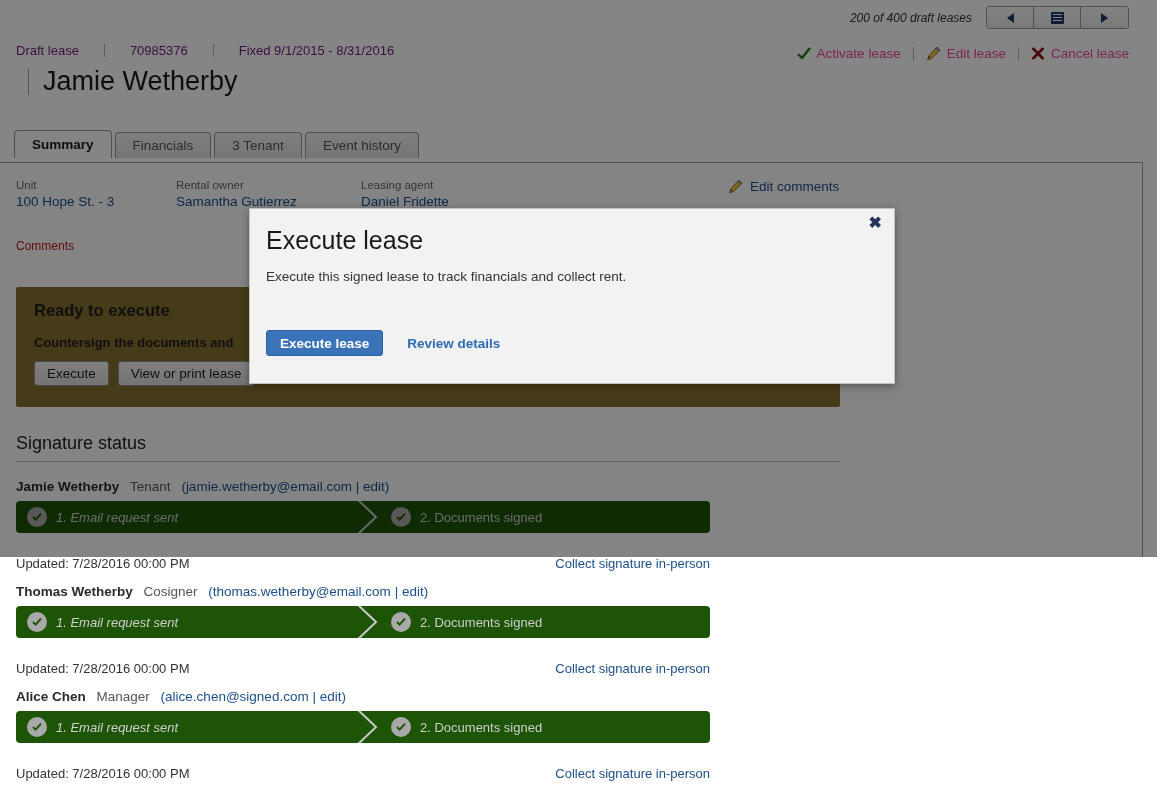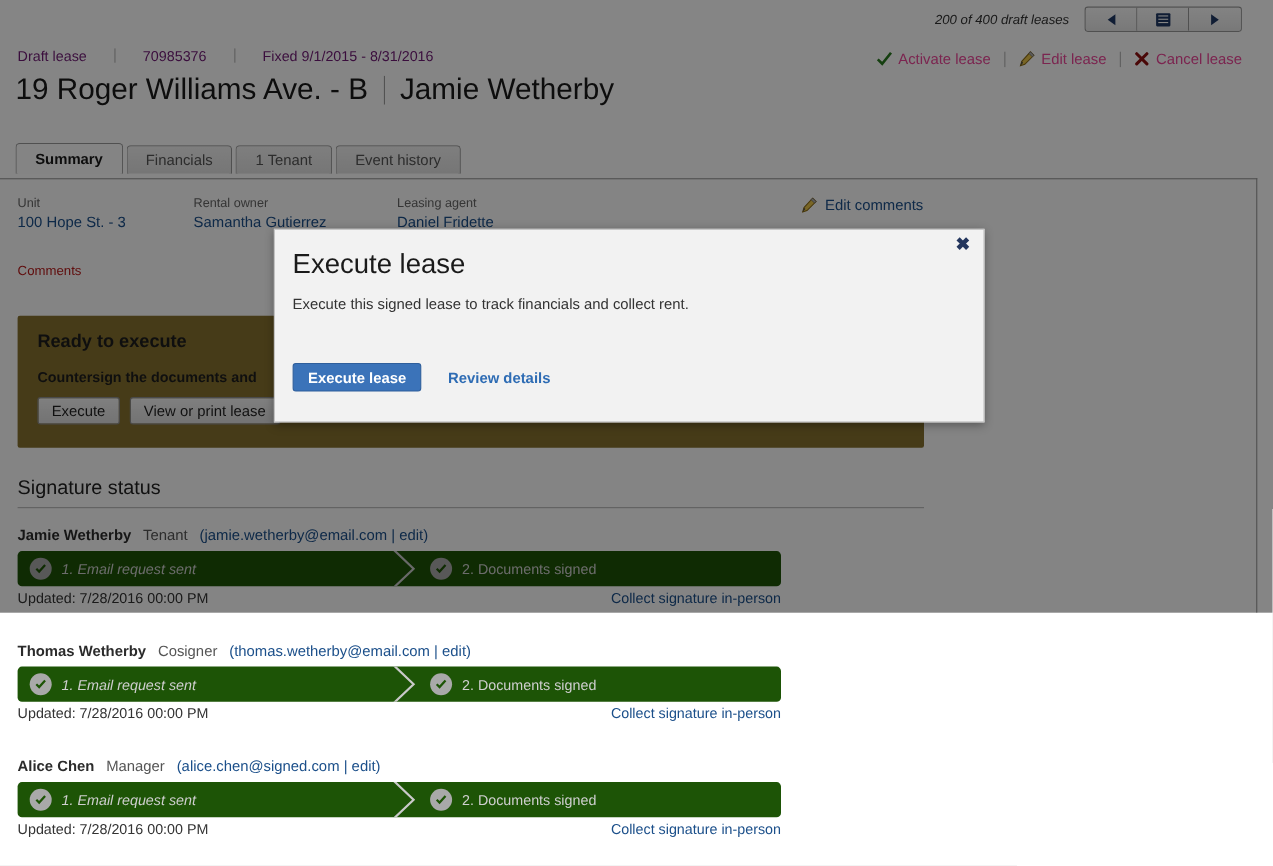--- a/index.html
+++ b/index.html
@@ -151,21 +151,21 @@
   }
   .chk svg { display:block; }
   .prog-label { font-size: 13px; color: #cfcfcf; white-space: nowrap; }
   .chev {
     position: absolute; left: 336px; top: -3px; width: 30px; height: 38px;
     pointer-events: none;
   }
 
   .upd-row {
     display: flex; justify-content: space-between; align-items: center;
-    width: 694px; margin-top: 3px; text-align: right;
+    width: 694px; margin-top: 23px; text-align: right;
   }
   .upd { font-size: 13px; color: #333; }
   .collect { font-size: 13px; color: #1b4f8a; cursor: pointer; }
 
   
   .overlay {
     position: absolute; inset: 0; background: rgba(0,0,0,0.48); z-index: 50;
   }
 
   
@@ -241,34 +241,33 @@
       <span class="action-sep"></span>
       <div class="action">
         <svg width="14" height="13" viewBox="0 0 14 14">
           <path d="M2 2 L12 12 M12 2 L2 12" stroke="#8e1111" stroke-width="3" stroke-linecap="round"></path>
         </svg>
         <span>Cancel lease</span>
       </div>
     </div>
 
     <div class="h1">
-      <span>19 Roger Williams Ave. - B</span>
       <span class="vbar"></span>
       <span>Jamie Wetherby</span>
     </div>
 
     <div class="tabs">
       <div class="tab active">
         <span>Summary</span>
       </div>
       <div class="tab">
         <span>Financials</span>
       </div>
       <div class="tab">
-        <span>1 Tenant</span>
+        <span>3 Tenant</span>
       </div>
       <div class="tab">
         <span>Event history</span>
       </div>
     </div>
 
     <div class="panel">
 
       <div class="meta-row">
         <div class="meta-col w1">

